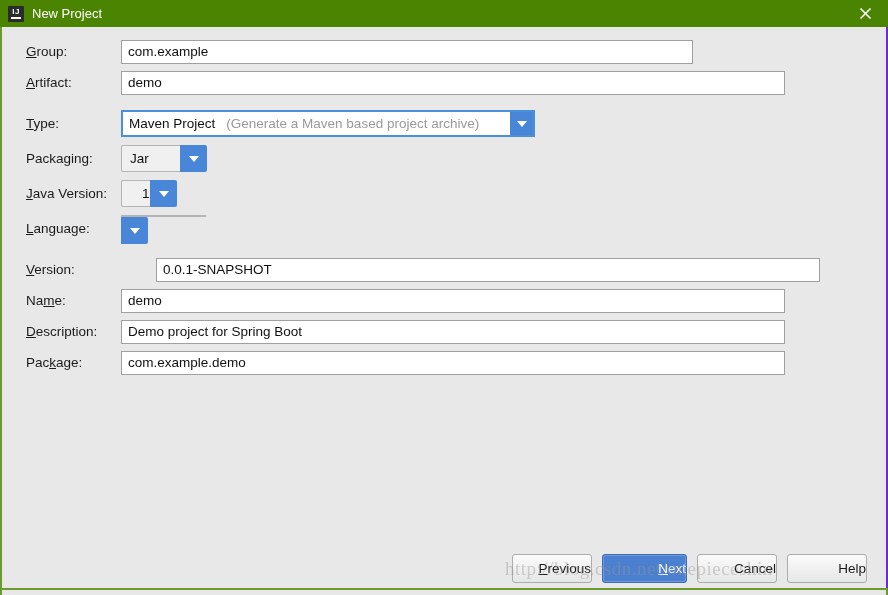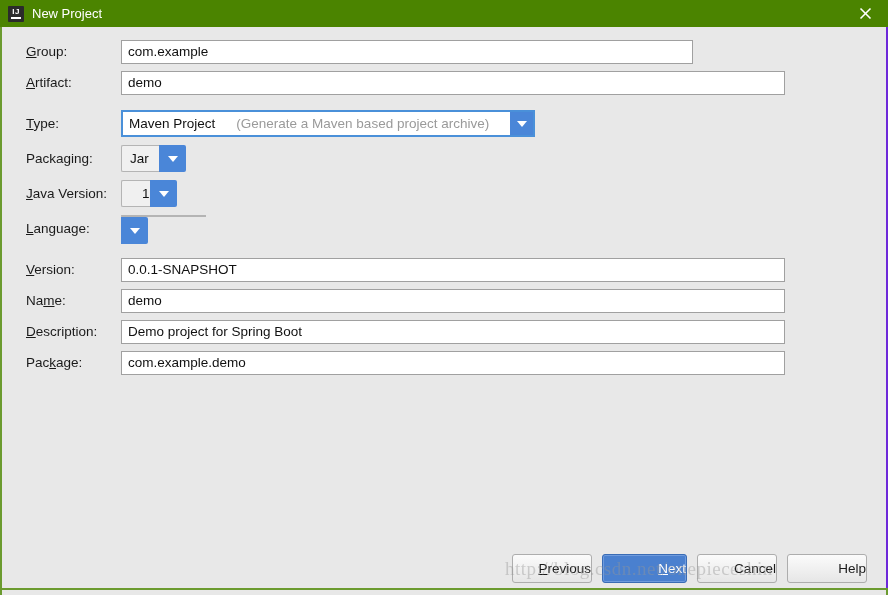--- a/index.html
+++ b/index.html
@@ -159,21 +159,21 @@
     padding-left: 6px;
     overflow: hidden;
     white-space: nowrap;
     font-size: 13.5px;
   }
   .combo-focused .combo-value {
     color: #111111;
   }
   .combo-focused .combo-hint {
     color: #9a9a9a;
-    margin-left: 21px;
+    margin-left: 11px;
   }
   .combo-arrow-blue {
     width: 23px;
     flex: 0 0 23px;
     background: #4a86d8;
     display: flex;
     align-items: center;
     justify-content: center;
   }
 
@@ -297,21 +297,21 @@
           <span class="combo-hint">(Generate a Maven based project archive)</span>
         </div>
         <div class="combo-arrow-blue">
           <span class="tri-down"></span>
         </div>
       </div>
     </div>
 
     <div class="row" style="top:118px; height:27px;">
       <div class="field-label" style="line-height:27px;">Packa<span class="mn">g</span>ing:</div>
-      <div class="combo-small" style="left:119px; top:0; width:65px;">
+      <div class="combo-small" style="left:119px; top:0; width:86px;">
         <div class="combo-body">Jar</div>
         <div class="combo-arrow">
           <span class="tri-down"></span>
         </div>
       </div>
     </div>
 
     <div class="row" style="top:153px; height:27px;">
       <div class="field-label" style="line-height:27px;"><span class="mn">J</span>ava Version:</div>
       <div class="combo-small" style="left:119px; top:0; width:56px;">
@@ -327,21 +327,21 @@
       <div class="combo-small" style="left:119px; top:0; width:85px;flex-direction:column;">
         <div class="combo-body">Java</div>
         <div class="combo-arrow">
           <span class="tri-down"></span>
         </div>
       </div>
     </div>
 
     <div class="row" style="top:231px;">
       <div class="field-label"><span class="mn">V</span>ersion:</div>
-      <div class="text-field" style="top:0; width:664px;">0.0.1-SNAPSHOT</div>
+      <div class="text-field" style="top:0; width:664px;margin-left:35px;">0.0.1-SNAPSHOT</div>
     </div>
 
     <div class="row" style="top:262px;">
       <div class="field-label">Na<span class="mn">m</span>e:</div>
       <div class="text-field" style="top:0; width:664px;">demo</div>
     </div>
 
     <div class="row" style="top:293px;">
       <div class="field-label"><span class="mn">D</span>escription:</div>
       <div class="text-field" style="top:0; width:664px;">Demo project for Spring Boot</div>

